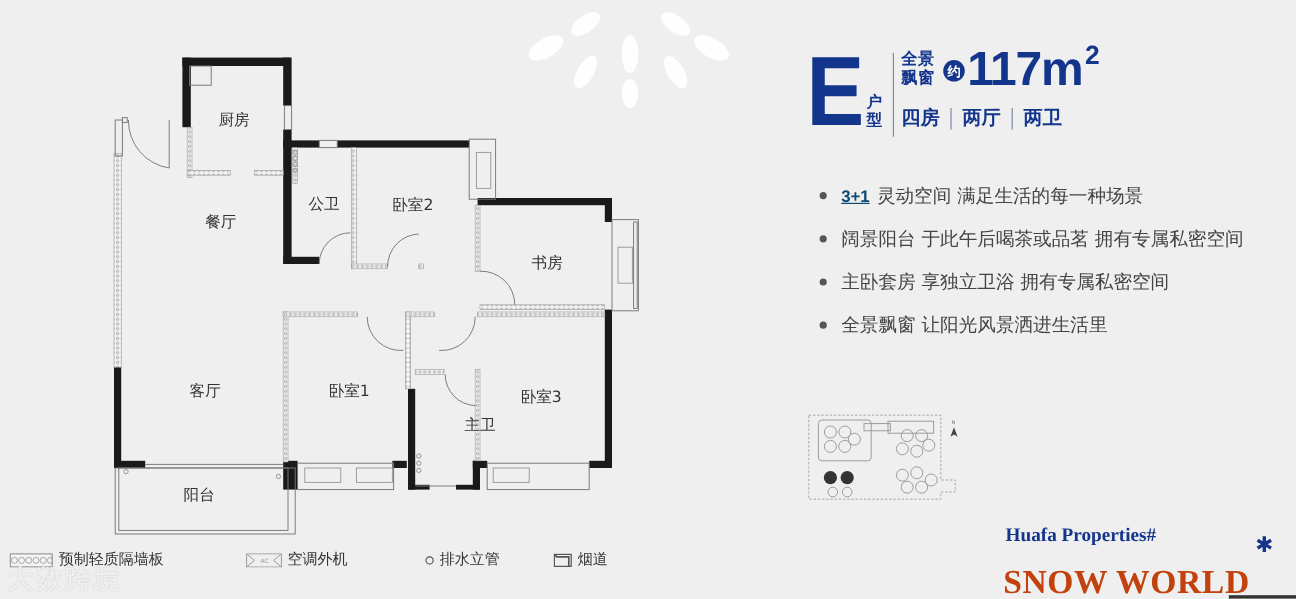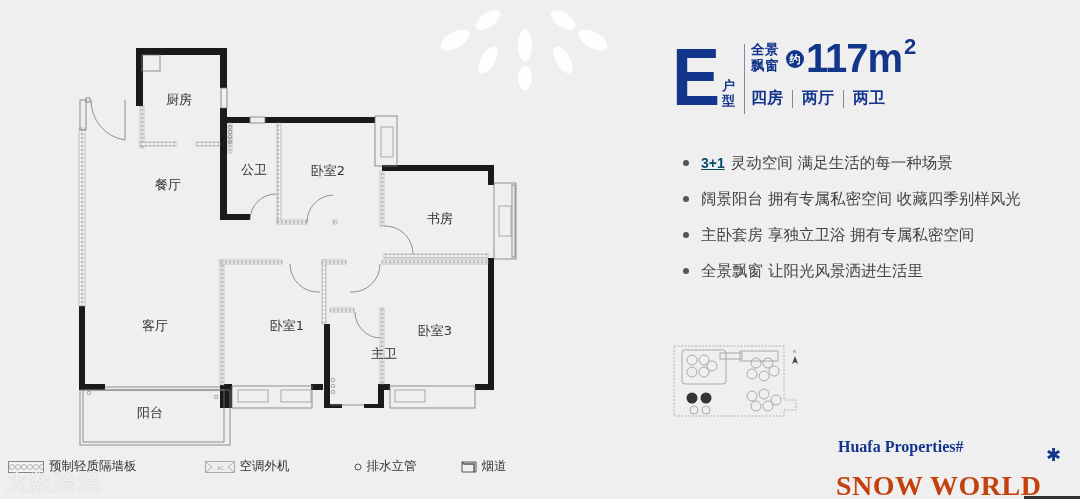--- a/index.html
+++ b/index.html
@@ -3,21 +3,21 @@
 <meta charset="utf-8">
 <style>
   html, body { margin: 0; padding: 0; }
   body {
     width: 1080px; height: 499px; overflow: hidden;
     background: #efefef;
     font-family: "DejaVu Sans", "Liberation Sans", sans-serif;
     position: relative;
     color: #333;
   }
-  .plan { position: absolute; left: 0; top: 0; width: 640px; height: 406px; }
+  .plan { position: absolute; left: 16px; top: 0; width: 640px; height: 406px; }
   .plan svg { position: absolute; left: 0; top: 0; }
   .room-label {
     position: absolute; font-size: 13px; color: #333; white-space: nowrap;
     transform: translate(-50%, -50%);
   }
   .deco { position: absolute; left: 400px; top: 0; width: 220px; height: 90px; }
 
   .type-block { position: absolute; left: 672px; top: 40px; height: 80px; width: 260px; }
   .type-letter {
     position: absolute; left: 0; top: -4px;
@@ -201,21 +201,21 @@
         <circle cx="216" cy="397" r="1.8"></circle>
     </g>
   </svg>
 
   <span class="room-label" style="left:179px;top:100px;">厨房</span>
   <span class="room-label" style="left:168px;top:185px;">餐厅</span>
   <span class="room-label" style="left:254px;top:170px;">公卫</span>
   <span class="room-label" style="left:328px;top:171px;">卧室2</span>
   <span class="room-label" style="left:440px;top:219px;">书房</span>
   <span class="room-label" style="left:155px;top:326px;">客厅</span>
-  <span class="room-label" style="left:275px;top:326px;margin-left:12px;">卧室1</span>
+  <span class="room-label" style="left:275px;top:326px;">卧室1</span>
   <span class="room-label" style="left:360px;top:354px;margin-left:24px;">主卫</span>
   <span class="room-label" style="left:435px;top:331px;">卧室3</span>
   <span class="room-label" style="left:150px;top:413px;">阳台</span>
 </div>
 
 <div class="type-block">
   <div class="type-letter">E</div>
   <div class="type-huxing">户型</div>
   <div class="vline"></div>
   <div class="area-label">全景飘窗</div>
@@ -231,21 +231,21 @@
 </div>
 
 <div class="features">
   <div class="feature">
     <span class="dot"></span>
     <span class="hl">3+1</span>
     <span>灵动空间 满足生活的每一种场景</span>
   </div>
   <div class="feature">
     <span class="dot"></span>
-    <span>阔景阳台 拥有专属私密空间 收藏四季别样风光</span>
+    <span>阔景阳台 于此午后喝茶或品茗 拥有专属私密空间</span>
   </div>
   <div class="feature">
     <span class="dot"></span>
     <span>主卧套房 享独立卫浴 拥有专属私密空间</span>
   </div>
   <div class="feature">
     <span class="dot"></span>
     <span>全景飘窗 让阳光风景洒进生活里</span>
   </div>
 </div>

